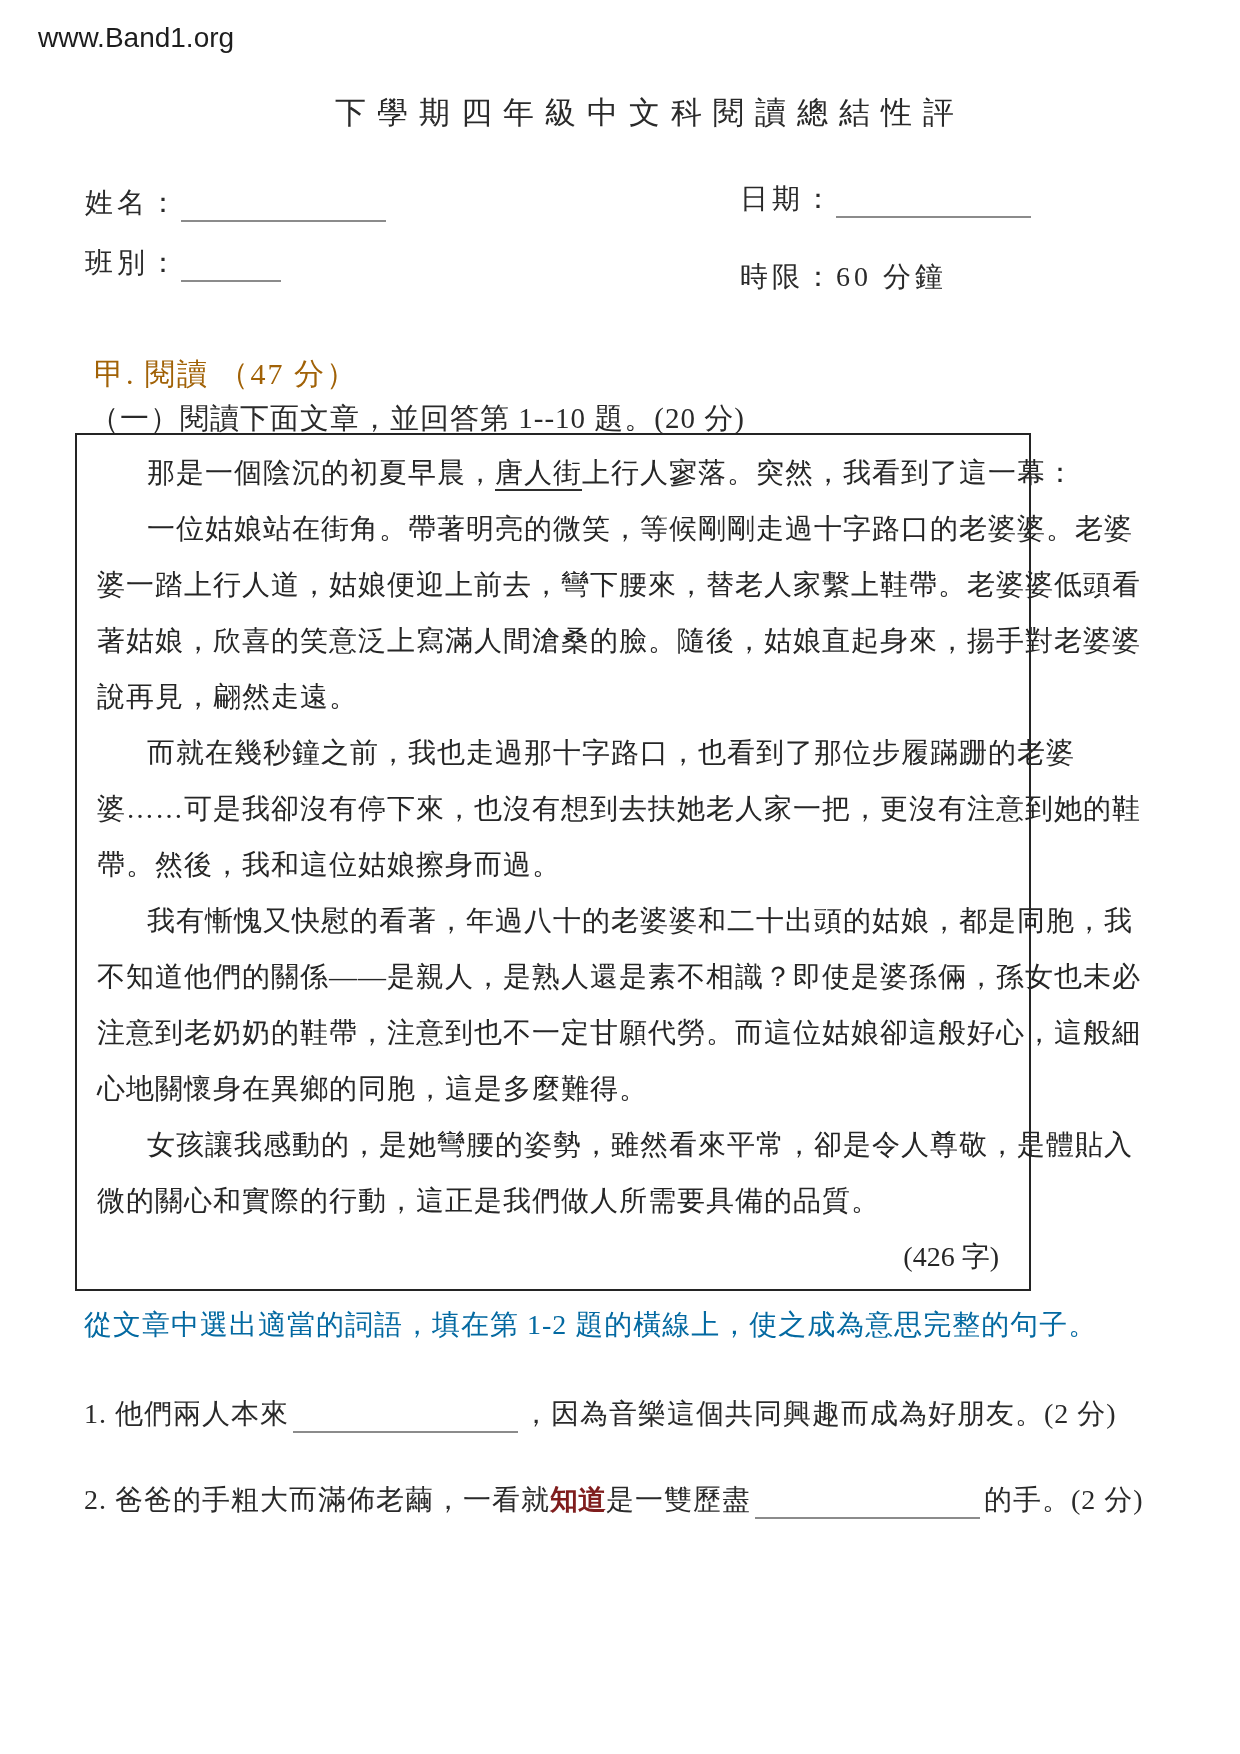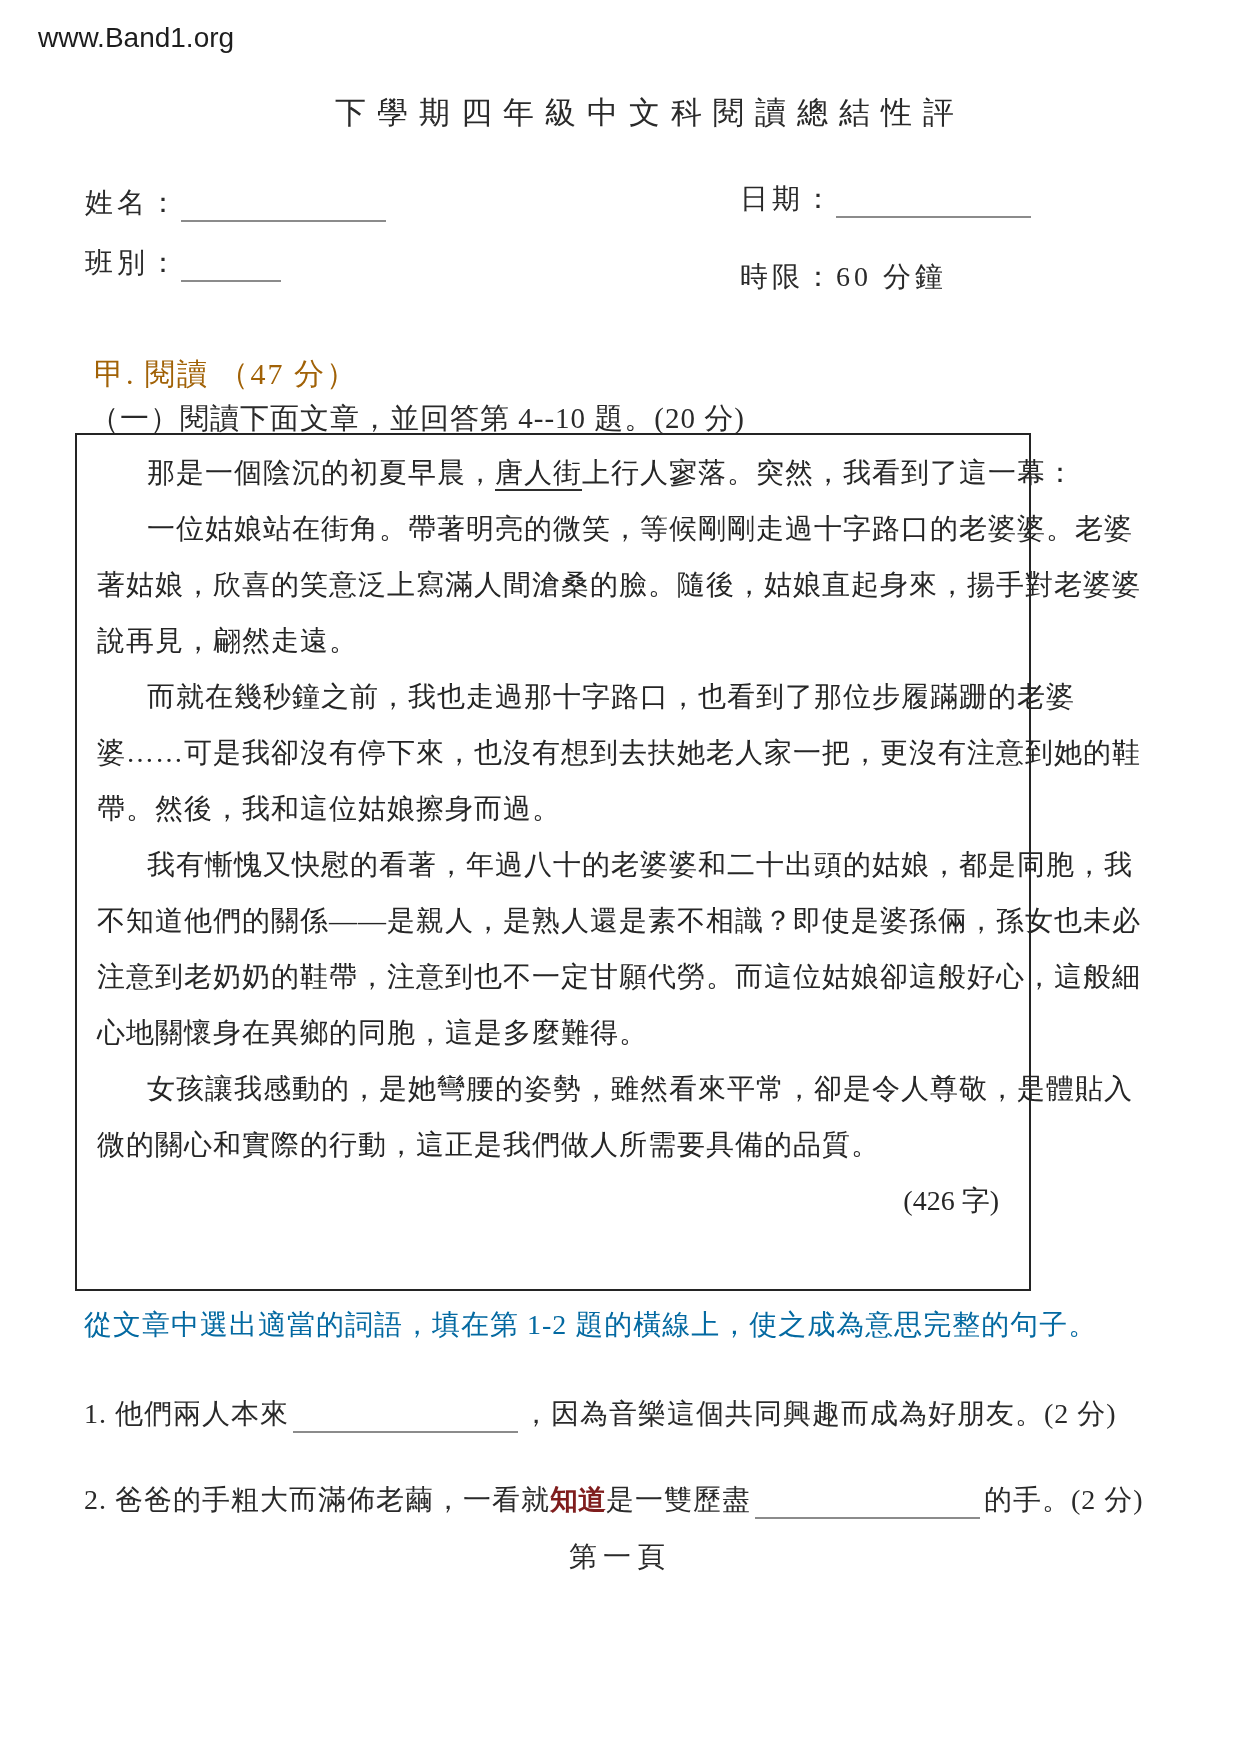--- a/index.html
+++ b/index.html
@@ -78,26 +78,27 @@
     <span>班別：</span><span class="blank w-class"></span>
   </div>
   <div class="form-row" id="date-row">
     <span>日期：</span><span class="blank w-date"></span>
   </div>
   <div class="form-row" id="time-row">
     <span>時限：</span><span>60 分鐘</span>
   </div>
 
   <div class="heading">甲. 閱讀 （47 分）</div>
-  <div class="subheading">（一）閱讀下面文章，並回答第 4--10 題。(20 分)</div>
+  <div class="subheading">（一）閱讀下面文章，並回答第 1--10 題。(20 分)</div>
 
   <div class="passage-box">
     <div id="passage-lines">
         <div class="pline indent"><span>那是一個陰沉的初夏早晨，</span><span class="underline">唐人街</span><span>上行人寥落。突然，我看到了這一幕：</span></div>
         <div class="pline indent"><span>一位姑娘站在街角。帶著明亮的微笑，等候剛剛走過十字路口的老婆婆。老婆</span></div>
+        <div class="pline"><span>婆一踏上行人道，姑娘便迎上前去，彎下腰來，替老人家繫上鞋帶。老婆婆低頭看</span></div>
         <div class="pline"><span>著姑娘，欣喜的笑意泛上寫滿人間滄桑的臉。隨後，姑娘直起身來，揚手對老婆婆</span></div>
         <div class="pline"><span>說再見，翩然走遠。</span></div>
         <div class="pline indent"><span>而就在幾秒鐘之前，我也走過那十字路口，也看到了那位步履蹣跚的老婆</span></div>
         <div class="pline"><span>婆……可是我卻沒有停下來，也沒有想到去扶她老人家一把，更沒有注意到她的鞋</span></div>
         <div class="pline"><span>帶。然後，我和這位姑娘擦身而過。</span></div>
         <div class="pline indent"><span>我有慚愧又快慰的看著，年過八十的老婆婆和二十出頭的姑娘，都是同胞，我</span></div>
         <div class="pline"><span>不知道他們的關係——是親人，是熟人還是素不相識？即使是婆孫倆，孫女也未必</span></div>
         <div class="pline"><span>注意到老奶奶的鞋帶，注意到也不一定甘願代勞。而這位姑娘卻這般好心，這般細</span></div>
         <div class="pline"><span>心地關懷身在異鄉的同胞，這是多麼難得。</span></div>
         <div class="pline indent"><span>女孩讓我感動的，是她彎腰的姿勢，雖然看來平常，卻是令人尊敬，是體貼入</span></div>
@@ -106,15 +107,14 @@
     <div class="word-count">(426 字)</div>
   </div>
 
   <div class="instructions">從文章中選出適當的詞語，填在第 1-2 題的橫線上，使之成為意思完整的句子。</div>
 
   <div id="questions">
       <div class="question"><span class="qnum">1.</span><span>他們兩人本來</span><span class="blank q"></span><span>，因為音樂這個共同興趣而成為好朋友。(2 分)</span></div>
       <div class="question"><span class="qnum">2.</span><span>爸爸的手粗大而滿佈老繭，一看就</span><span class="patched">知道</span><span>是一雙歷盡</span><span class="blank q"></span><span>的手。(2 分)</span></div>
     </div>
 
-  <div class="footer">第一頁</div>
 
 </div>
 
 </body></html>

